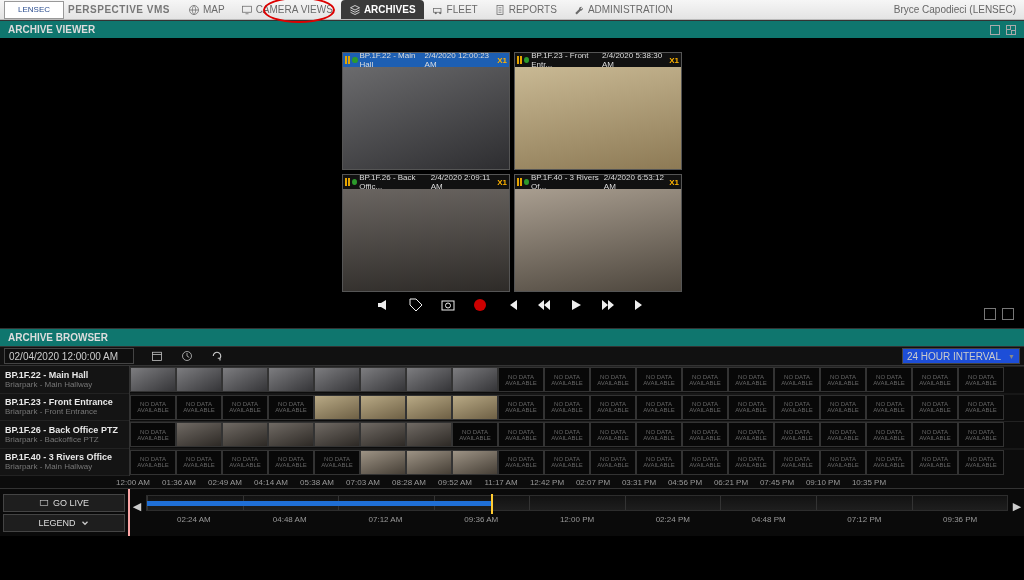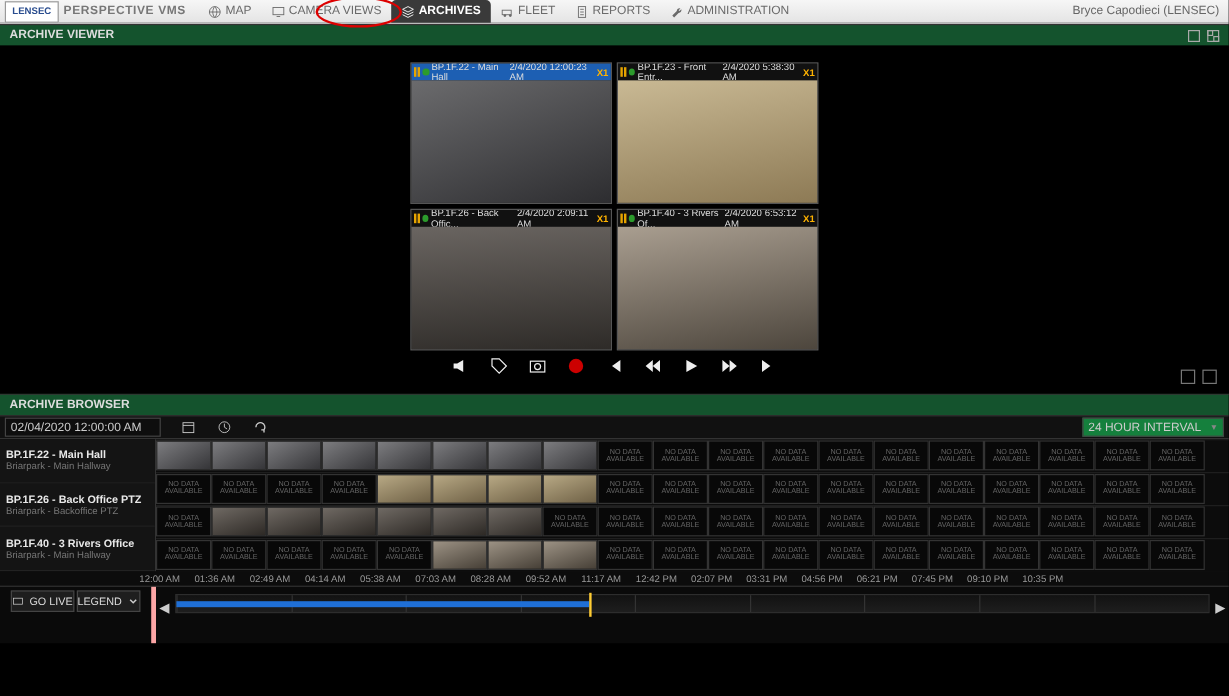--- a/index.html
+++ b/index.html
@@ -17,25 +17,25 @@
   .topbar {
     height: 20px;
     background: linear-gradient(#f6f6f6,#e4e4e4);
     display: flex;
     align-items: center;
     border-bottom: 1px solid #bbb;
     font-size: 10px;
     color: #6a6a6a;
   }
   .logo-box {
-    width: 45px; height: 18px;
+    width: 60px; height: 18px;
     background: #fff;
     border: 1px solid #999;
     display: flex; align-items: center; justify-content: center;
-    font-weight: bold; font-size: 8px; color: #2a4d8f;
+    font-weight: normal; font-size: 8px; color: #2a4d8f;
     margin: 0 4px;
   }
   .product { font-weight: bold; color: #777; margin-right: 10px; letter-spacing: .5px; }
   .nav-item {
     display: flex; align-items: center; gap: 3px;
     padding: 0 8px; height: 100%;
     cursor: pointer;
   }
   .nav-item.active {
     background: #3a3a3a; color: #fff;
@@ -51,21 +51,21 @@
     position: absolute;
     left: 263px; top: -3px;
     width: 72px; height: 26px;
     border: 2px solid #d00;
     border-radius: 50%;
     pointer-events: none;
   }
 
   
   .section-header {
-    background: #14532d;
+    background: #0f766e;
     color: #ddd;
     font-size: 10px;
     font-weight: bold;
     padding: 3px 8px;
     display: flex; align-items: center;
     border-top: 1px solid #333;
   }
   .section-header .right-icons { margin-left: auto; display:flex; gap:6px; }
   .sq-icon { width:10px;height:10px;border:1px solid #aaa; }
   .full-icon { width:10px;height:10px;border:1px solid #aaa; position:relative; }
@@ -137,21 +137,21 @@
     background:#111; height:20px; padding:0 4px; gap:16px;
     border-top:1px solid #333; border-bottom:1px solid #333;
   }
   .dt-input {
     background:#0e0e0e;border:1px solid #444;color:#ccc;
     font-size:10px;padding:1px 4px;height:16px;width:130px;
   }
   .small-ico{width:14px;height:14px;display:flex;align-items:center;justify-content:center;color:#ccc;cursor:pointer;}
   .small-ico svg{width:12px;height:12px;fill:#ccc;}
   .interval-select{
-    margin-left:auto;background:#15803d;border:1px solid #444;color:#ccc;
+    margin-left:auto;background:#1d4ed8;border:1px solid #444;color:#ccc;
     font-size:10px;height:16px;padding:0 18px 0 4px;display:flex;align-items:center;position:relative;cursor:pointer;
   }
   .interval-select::after{content:"▼";position:absolute;right:4px;font-size:7px;color:#888;}
 
   .browser-body{display:flex;height:110px;background:#0c0c0c;}
   .cam-list{width:130px;display:flex;flex-direction:column;border-right:1px solid #333;}
   .cam-row-label{
     flex:1;border-bottom:1px solid #222;padding:2px 5px;
     background:#141414;display:flex;flex-direction:column;justify-content:center;
     cursor:pointer;
@@ -177,22 +177,22 @@
 
   .time-axis{
     display:flex;font-size:8px;color:#999;background:#0c0c0c;
     padding-left:110px;height:12px;align-items:center;
   }
   .time-axis span{width:46px;text-align:center;}
 
   
   .bottom{display:flex;height:48px;background:#0a0a0a;border-top:1px solid #333;}
   .bottom-left{
-    width:130px;display:flex;flex-direction:row;gap:2px;
-    align-items:stretch;justify-content:center;padding:3px;border-right:4px solid #fca5a5;
+    width:130px;display:flex;flex-direction:column;gap:2px;
+    align-items:stretch;justify-content:center;padding:3px;border-right:2px solid #fca5a5;
   }
   .golive-btn,.legend-btn{
     background:#1e1e1e;border:1px solid #444;color:#ddd;font-size:9px;
     height:18px;display:flex;align-items:center;justify-content:center;gap:4px;cursor:pointer;
   }
   .golive-btn svg,.legend-btn svg{width:10px;height:10px;fill:#ccc;}
 
   .timeline-wrap{flex:1;display:flex;flex-direction:column;position:relative;padding:2px 16px;}
   .tl-arrow{position:absolute;top:8px;width:14px;height:18px;display:flex;align-items:center;justify-content:center;color:#ccc;cursor:pointer;}
   .tl-arrow.left{left:0;} .tl-arrow.right{right:0;}
@@ -421,20 +421,24 @@
   <div class="interval-select">
     <span>24 HOUR INTERVAL</span>
   </div>
 </div>
 
 <div class="browser-body">
   <div class="cam-list" id="cam-list">
       <div class="cam-row-label">
         <div class="n">BP.1F.22 - Main Hall</div>
         <div class="s">Briarpark - Main Hallway</div>
+      </div>
+      <div class="cam-row-label">
+        <div class="n">BP.1F.23 - Front Entrance</div>
+        <div class="s">Briarpark - Front Entrance</div>
       </div>
       <div class="cam-row-label">
         <div class="n">BP.1F.26 - Back Office PTZ</div>
         <div class="s">Briarpark - Backoffice PTZ</div>
       </div>
       <div class="cam-row-label">
         <div class="n">BP.1F.40 - 3 Rivers Office</div>
         <div class="s">Briarpark - Main Hallway</div>
       </div>
     </div>
@@ -573,14 +577,25 @@
           <div></div>
           <div></div>
           <div></div>
           <div></div>
           <div></div>
           <div></div>
         </div>
       <div class="tl-fill"></div>
       <div class="tl-playhead"></div>
     </div>
+    <div class="tl-labels" id="tl-labels">
+        <span>02:24 AM</span>
+        <span>04:48 AM</span>
+        <span>07:12 AM</span>
+        <span>09:36 AM</span>
+        <span>12:00 PM</span>
+        <span>02:24 PM</span>
+        <span>04:48 PM</span>
+        <span>07:12 PM</span>
+        <span>09:36 PM</span>
+      </div>
   </div>
 </div>
 
 </body></html>

